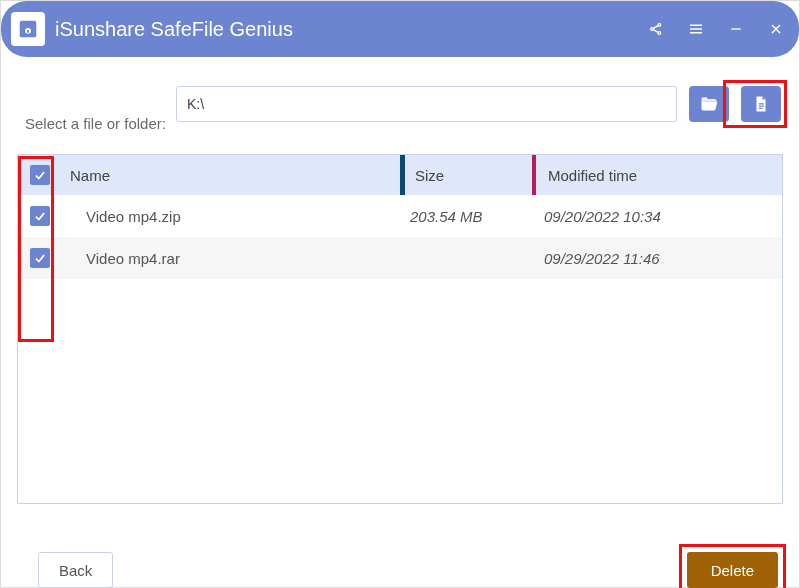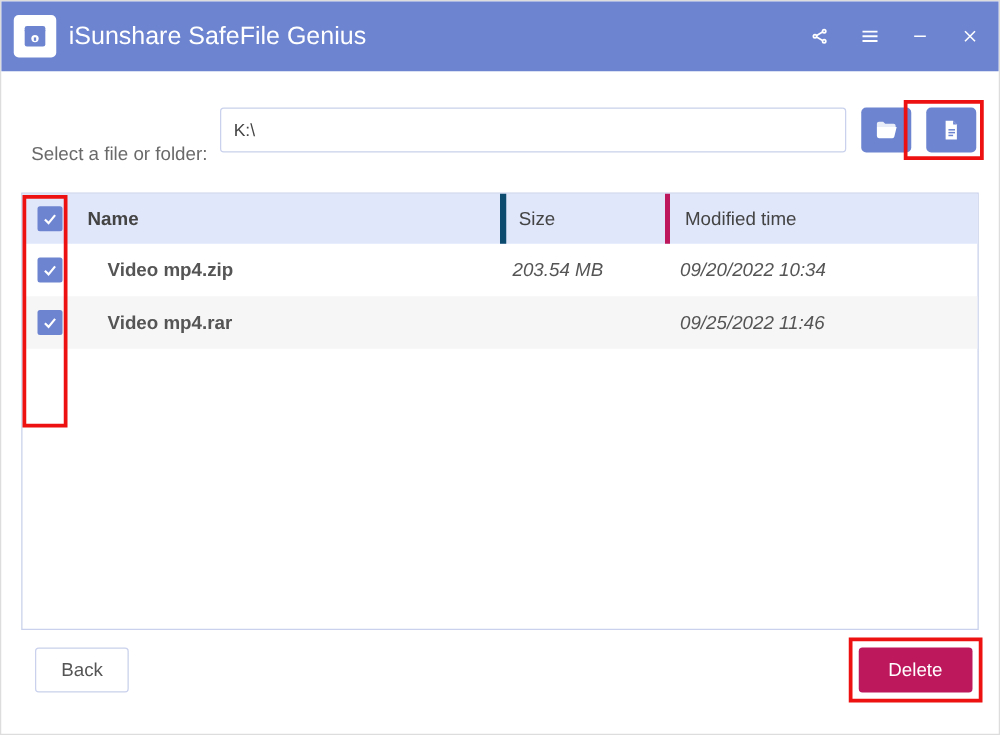--- a/index.html
+++ b/index.html
@@ -4,20 +4,21 @@
 <style>
   * { box-sizing: border-box; margin: 0; padding: 0; font-family: "Segoe UI", Arial, sans-serif; }
   body { background: #fff; width: 800px; height: 588px; overflow: hidden; border:1px solid #ddd;}
   .titlebar {
     background: #6d84d0;
     height: 56px;
     display: flex;
     align-items: center;
     padding: 0 14px 0 10px;
     color: #fff;
+    border-radius: 26px;
   }
   .titlebar .app-icon {
     width: 34px; height: 34px; background:#fff; border-radius:4px;
     margin-right:10px; display:flex; align-items:center; justify-content:center;
   }
   .titlebar .app-icon svg { width:22px; height:22px; }
   .titlebar .title { font-size:20px; font-weight:400; flex:1; }
   .titlebar .win-controls { display:flex; align-items:center; gap:22px; }
   .titlebar .win-controls .wc { width:18px; height:18px; display:flex; align-items:center; justify-content:center; cursor:pointer; }
   .titlebar .win-controls svg { stroke:#fff; }
@@ -40,21 +41,21 @@
   .hl-red::after {
     content:""; position:absolute; inset:-6px; border:3px solid #e11; pointer-events:none;
   }
 
   .table-wrap { margin: 12px 16px 0 16px; border:1px solid #c9d1ec; height:350px; background:#fff; display:flex; flex-direction:column;}
   .thead {
     background:#e0e7fb; height:40px; display:flex; align-items:center;
     font-size:15px; color:#444;
   }
   .col-cb { width:44px; display:flex; justify-content:center; }
-  .col-name { flex:1; padding-left:8px;font-weight:bold; }
+  .col-name { flex:1; padding-left:8px; }
   .col-size { width:132px; border-left:5px solid #0c4a6e; padding-left:10px; height:100%; display:flex; align-items:center;}
   .col-mtime { width:250px; border-left:4px solid #be185d; padding-left:12px; height:100%; display:flex; align-items:center;}
   .tbody { flex:1; overflow:auto; }
   .trow {
     height:42px; display:flex; align-items:center; font-size:15px; color:#555;
   }
   .trow:nth-child(even){ background:#f6f6f6; }
   .trow .col-name { padding-left:24px; }
   .trow .col-size, .trow .col-mtime { border-left:none;font-style:italic; }
 
@@ -63,28 +64,28 @@
     display:flex; align-items:center; justify-content:center; cursor:pointer;
   }
   .chk svg { stroke:#fff; stroke-width:3; fill:none; }
 
   .cb-highlight {
     position:absolute; left:18px; top:156px; width:36px; height:186px;
     border:3px solid #e11; pointer-events:none;
   }
 
   .footer {
-    position:absolute; bottom:0; left:6px; right:0; height:70px;
-    display:flex; align-items:flex-start; padding:0 22px;
+    position:absolute; bottom:0; left:16px; right:0; height:70px;
+    display:flex; align-items:flex-end; padding:0 22px;
   }
   .btn {
     height:36px; padding:0 20px; font-size:15px; border-radius:3px; cursor:pointer;
     background:#fff; border:1px solid #c9d1ec; color:#555;
   }
-  .btn-primary { background:#be185d; color:#fff; border:none; padding:0 24px;}
+  .btn-primary { background:#a16207; color:#fff; border:none; padding:0 24px;}
   .footer .spacer { flex:1; }
   .delete-wrap { position:relative; }
   .delete-wrap::after {
     content:""; position:absolute; inset:-8px; border:3px solid #e11; pointer-events:none;
   }
 </style>
 </head>
 <body>
 
 <div class="titlebar">
@@ -180,21 +181,21 @@
       </div>
       <div class="trow">
         <div class="col-cb">
           <div class="chk">
             <svg viewBox="0 0 24 24" width="14" height="14">
               <polyline points="5 13 10 18 19 7"></polyline>
             </svg>
           </div>
         </div>
         <div class="col-name">Video mp4.rar</div>
-        <div class="col-mtime">09/25/2022 11:46</div>
+        <div class="col-mtime">09/29/2022 11:46</div>
       </div>
     </div>
 </div>
 
 <div class="cb-highlight"></div>
 
 <div class="footer">
   <button class="btn">Back</button>
   <div class="spacer"></div>
   <span class="delete-wrap">

